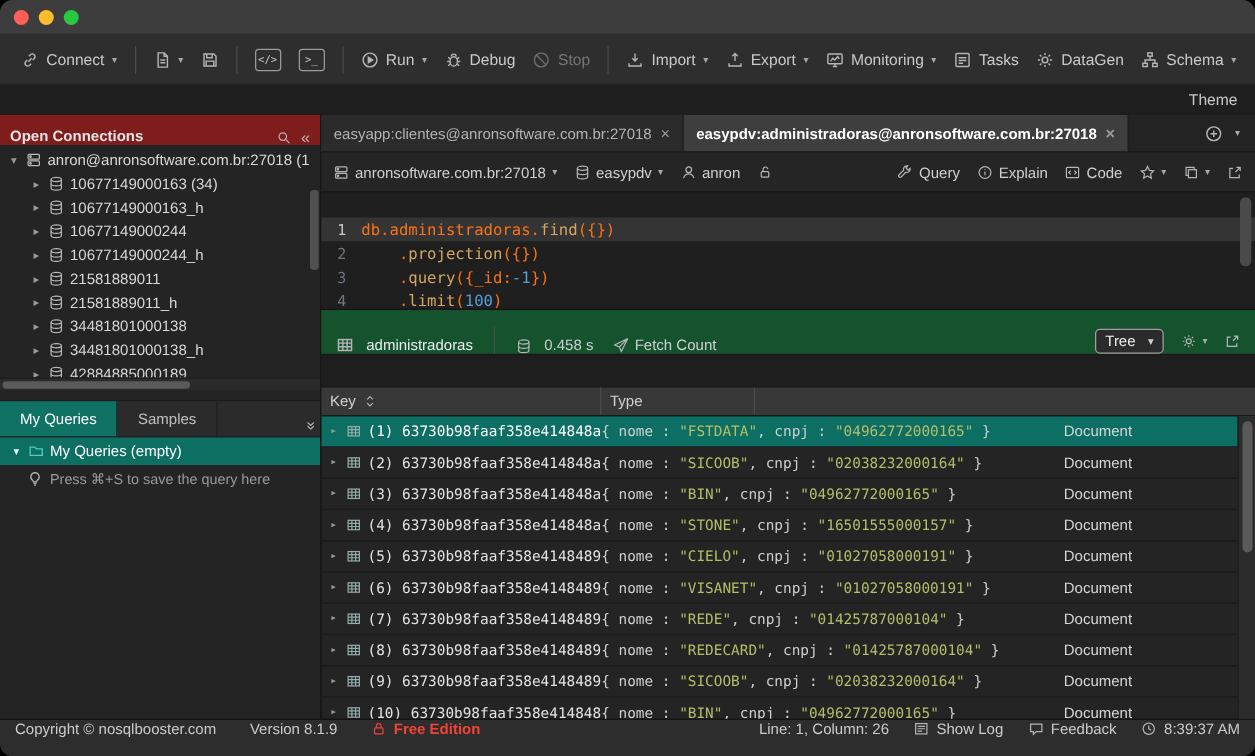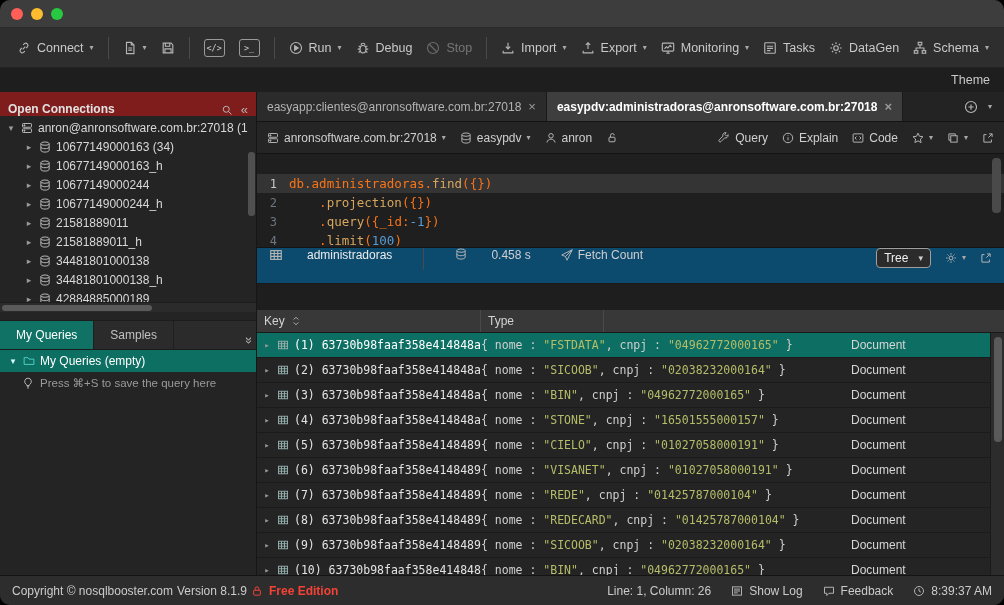--- a/index.html
+++ b/index.html
@@ -62,21 +62,21 @@
 .eline.active{background:#343434}
 .ln{width:32px;text-align:right;padding-right:12px;color:#6e7681;flex:none;font-size:12px}
 .eline.active .ln{color:#c6c6c6}
 .code{white-space:pre}
 .t-plain{color:#f97316}
 .t-method{color:#d7a65f}
 .t-num{color:#569cd6}
 .ed-scroll{position:absolute;right:3px;top:4px;width:9px;height:55px;background:#4a4a4a;border-radius:4px}
 
 .results{flex:1;display:flex;flex-direction:column;min-height:0}
-.res-toolbar{height:36px;flex:none;background:#0c4a6e;display:flex;align-items:flex-start;gap:24px;padding:0 12px;font-size:12px;color:#cfcfcf;border-bottom:1px solid #191919}
+.res-toolbar{height:36px;flex:none;background:#14532d;display:flex;align-items:flex-end;gap:10px;padding:0 12px;font-size:12px;color:#cfcfcf;border-bottom:1px solid #191919}
 .res-coll{color:#ececec}
 .res-right{margin-left:auto;display:flex;align-items:center;gap:14px}
 .tree-select{height:20px;border:1px solid #9f9f9f;border-radius:4px;background:#2b2b2b;color:#f0f0f0;display:flex;align-items:center;gap:10px;padding:0 7px;font-size:12px}
 .sel-ar{font-size:9px;color:#d0d0d0}
 .res-spacer{height:26px;flex:none;background:#1e1e1e}
 .rtable{flex:1;display:flex;flex-direction:column;min-height:0;position:relative;background:#000000}
 .thead{height:23px;flex:none;display:flex;background:#383838;color:#d2d2d2;font-size:12px;border-bottom:1px solid #191919}
 .th{display:flex;align-items:center;gap:5px;padding-left:7px;border-right:1px solid #4a4a4a}
 .th-key{width:224px}.th-val{width:370px}.th-type{width:123px}.th-fill{flex:1;border-right:none}
 .tbody{flex:1;overflow:hidden}
@@ -85,21 +85,21 @@
 .c-key{width:224px;flex:none;display:flex;align-items:center;gap:5px;padding-left:5px;font-family:"DejaVu Sans Mono",monospace;font-size:11.5px;white-space:nowrap;overflow:hidden}
 .c-key .tico{color:#93adaa}
 .ktext{color:#e3e3e3}
 .trow.selected .ktext{color:#fff}
 .c-val{width:370px;flex:none;font-family:"DejaVu Sans Mono",monospace;font-size:11.5px;color:#cfcfcf;white-space:nowrap;overflow:hidden}
 .str{color:#b5bd68}
 .c-type{width:123px;flex:none;font-size:12px;color:#d6d6d6}
 .tv-scroll{position:absolute;right:0;top:23px;bottom:0;width:14px;background:#2c2c2c;border-left:1px solid #1a1a1a}
 .tv-thumb{position:absolute;left:3px;top:4px;width:8px;height:105px;background:#5a5a5a;border-radius:4px}
 
-.statusbar{height:30px;flex:none;background:#2d2d2d;border-top:1px solid #141414;display:flex;align-items:center;gap:4px;padding:0 12px;font-size:12px;color:#cbcbcb}
+.statusbar{height:30px;flex:none;background:#2d2d2d;border-top:1px solid #141414;display:flex;align-items:flex-start;gap:27px;padding:0 12px;font-size:12px;color:#cbcbcb}
 .st-grp{display:flex;align-items:center;gap:6px;white-space:nowrap}
 .st-right{margin-left:auto;display:flex;align-items:center;gap:20px}
 .red{color:#f44336;font-weight:bold}
 .redic{color:#f44336}
 </style>
 </head>
 <body>
 
 <div class="window">
 

